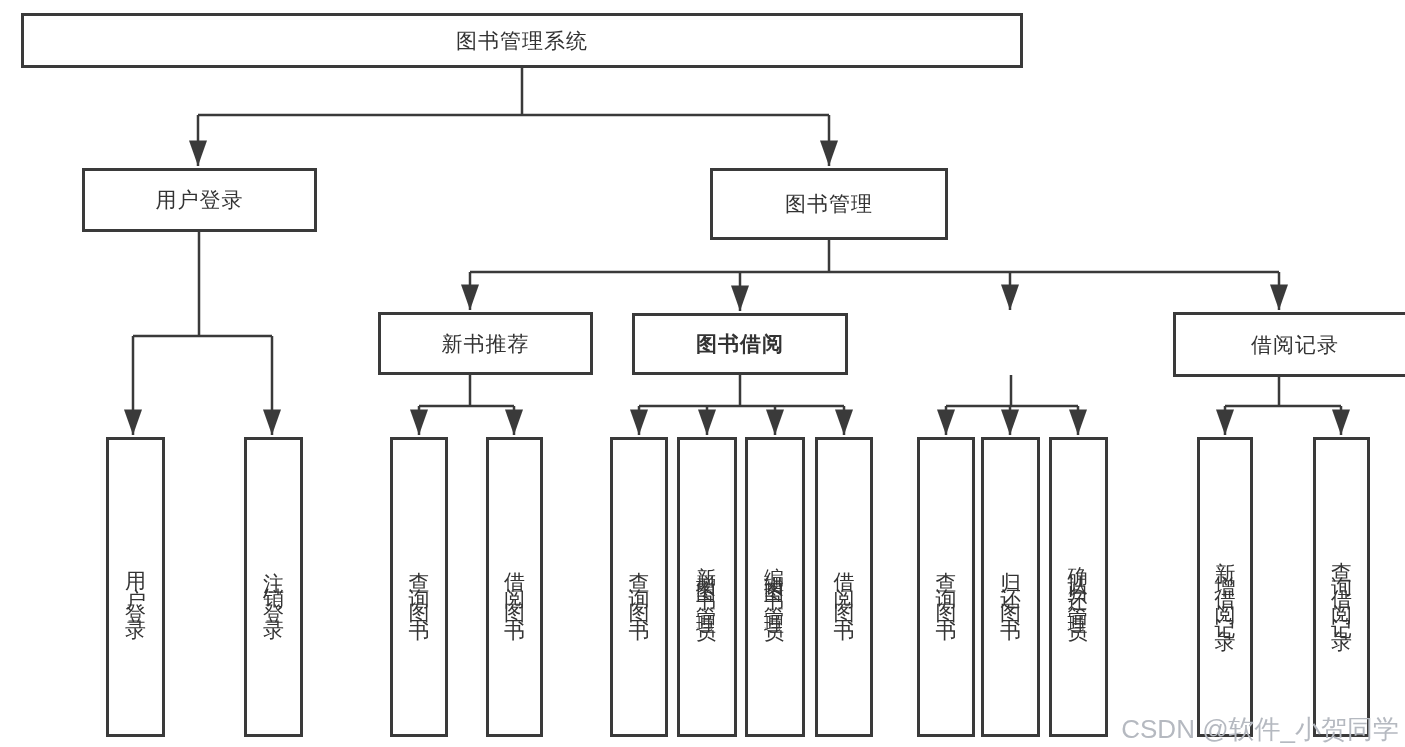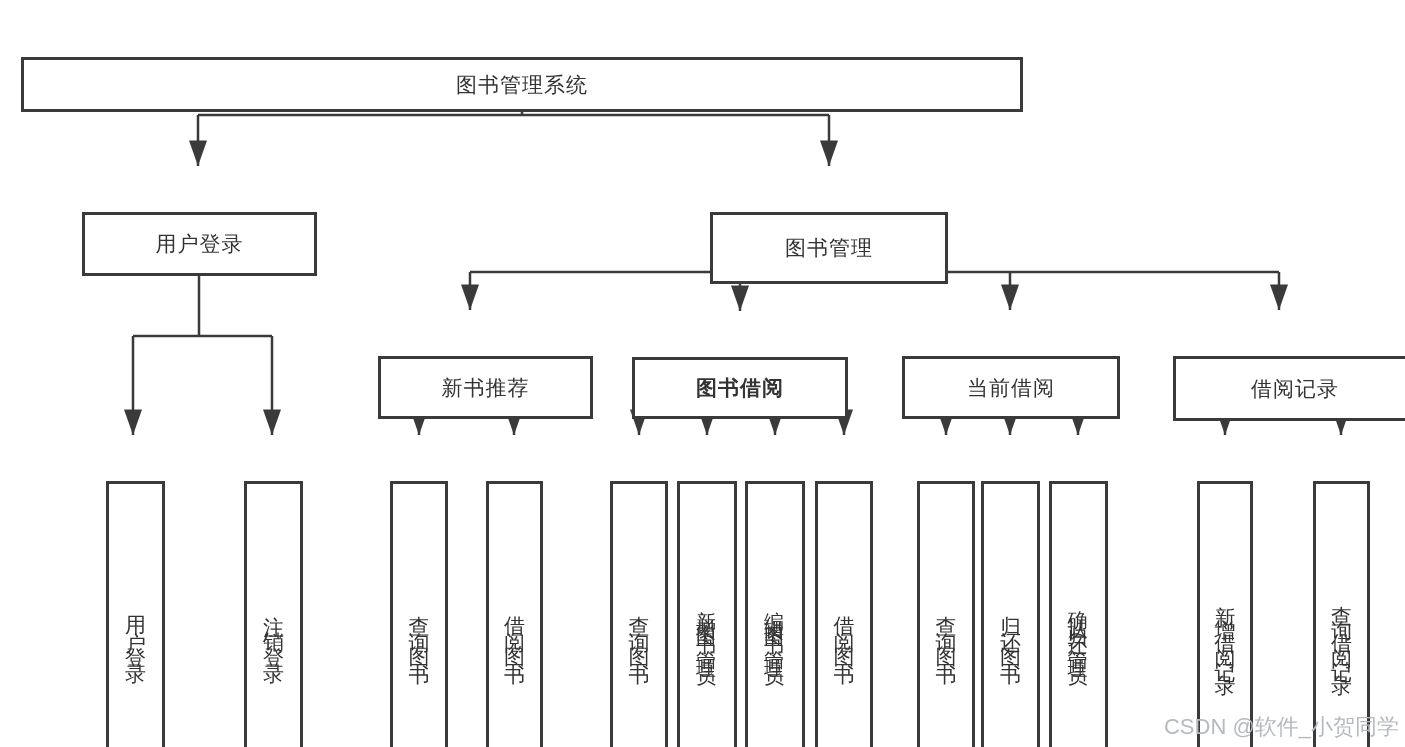--- a/index.html
+++ b/index.html
@@ -29,37 +29,36 @@
     border: 3px solid var(--line, #3a3a3a);
     background: #fff;
     display: flex;
     align-items: center;
     justify-content: center;
     color: var(--text, #333333);
     font-size: 21px;
     z-index: 2;
     letter-spacing: 1px;
     text-align: right;
-    margin-top: 44px;
   }
   .vtext {
     writing-mode: vertical-rl;
     text-orientation: mixed;
     display: block;
   }
   .v-short { letter-spacing: 16px; }
   .v-mid   { letter-spacing: 14px; }
   .v-long  { letter-spacing: 8px; font-size: 20px; }
   .watermark {
     position: absolute;
     right: 6px;
     top: 712px;
     z-index: 5;
     color: var(--watermark, #b5b9c0);
-    font-size: 22px;
+    font-size: 26px;
     white-space: nowrap;
   }
 </style>
 </head>
 <body>
 
 <div class="stage" style="--line: #3a3a3a; --text: #333333; --watermark: #b5b9c0; --background: #ffffff;">
 
   <svg class="connectors" viewBox="0 0 1405 747">
     <defs>
@@ -103,21 +102,20 @@
     <line x1="1341" y1="406" x2="1341" y2="435" marker-end="url(#ah)"></line>
   </svg>
 
   <div class="node" style="left:21px; top:13px; width:1002px; height:55px;">图书管理系统</div>
 
   <div class="node" style="left:82px; top:168px; width:235px; height:64px;">用户登录</div>
   <div class="node" style="left:710px; top:168px; width:238px; height:72px;">图书管理</div>
 
   <div class="node" style="left:378px; top:312px; width:215px; height:63px;">新书推荐</div>
   <div class="node" style="left:632px; top:313px; width:216px; height:62px;font-weight:bold;">图书借阅</div>
-  <div class="node" style="left:902px; top:312px; width:218px; height:63px;">当前借阅</div>
   <div class="node" style="left:1173px; top:312px; width:244px; height:65px;">借阅记录</div>
 
   <div class="node" style="left:106px; top:437px; width:59px; height:300px;">
     <span class="vtext v-short">用户登录</span>
   </div>
   <div class="node" style="left:244px; top:437px; width:59px; height:300px;">
     <span class="vtext v-short">注销登录</span>
   </div>
 
   <div class="node" style="left:390px; top:437px; width:58px; height:300px;">

